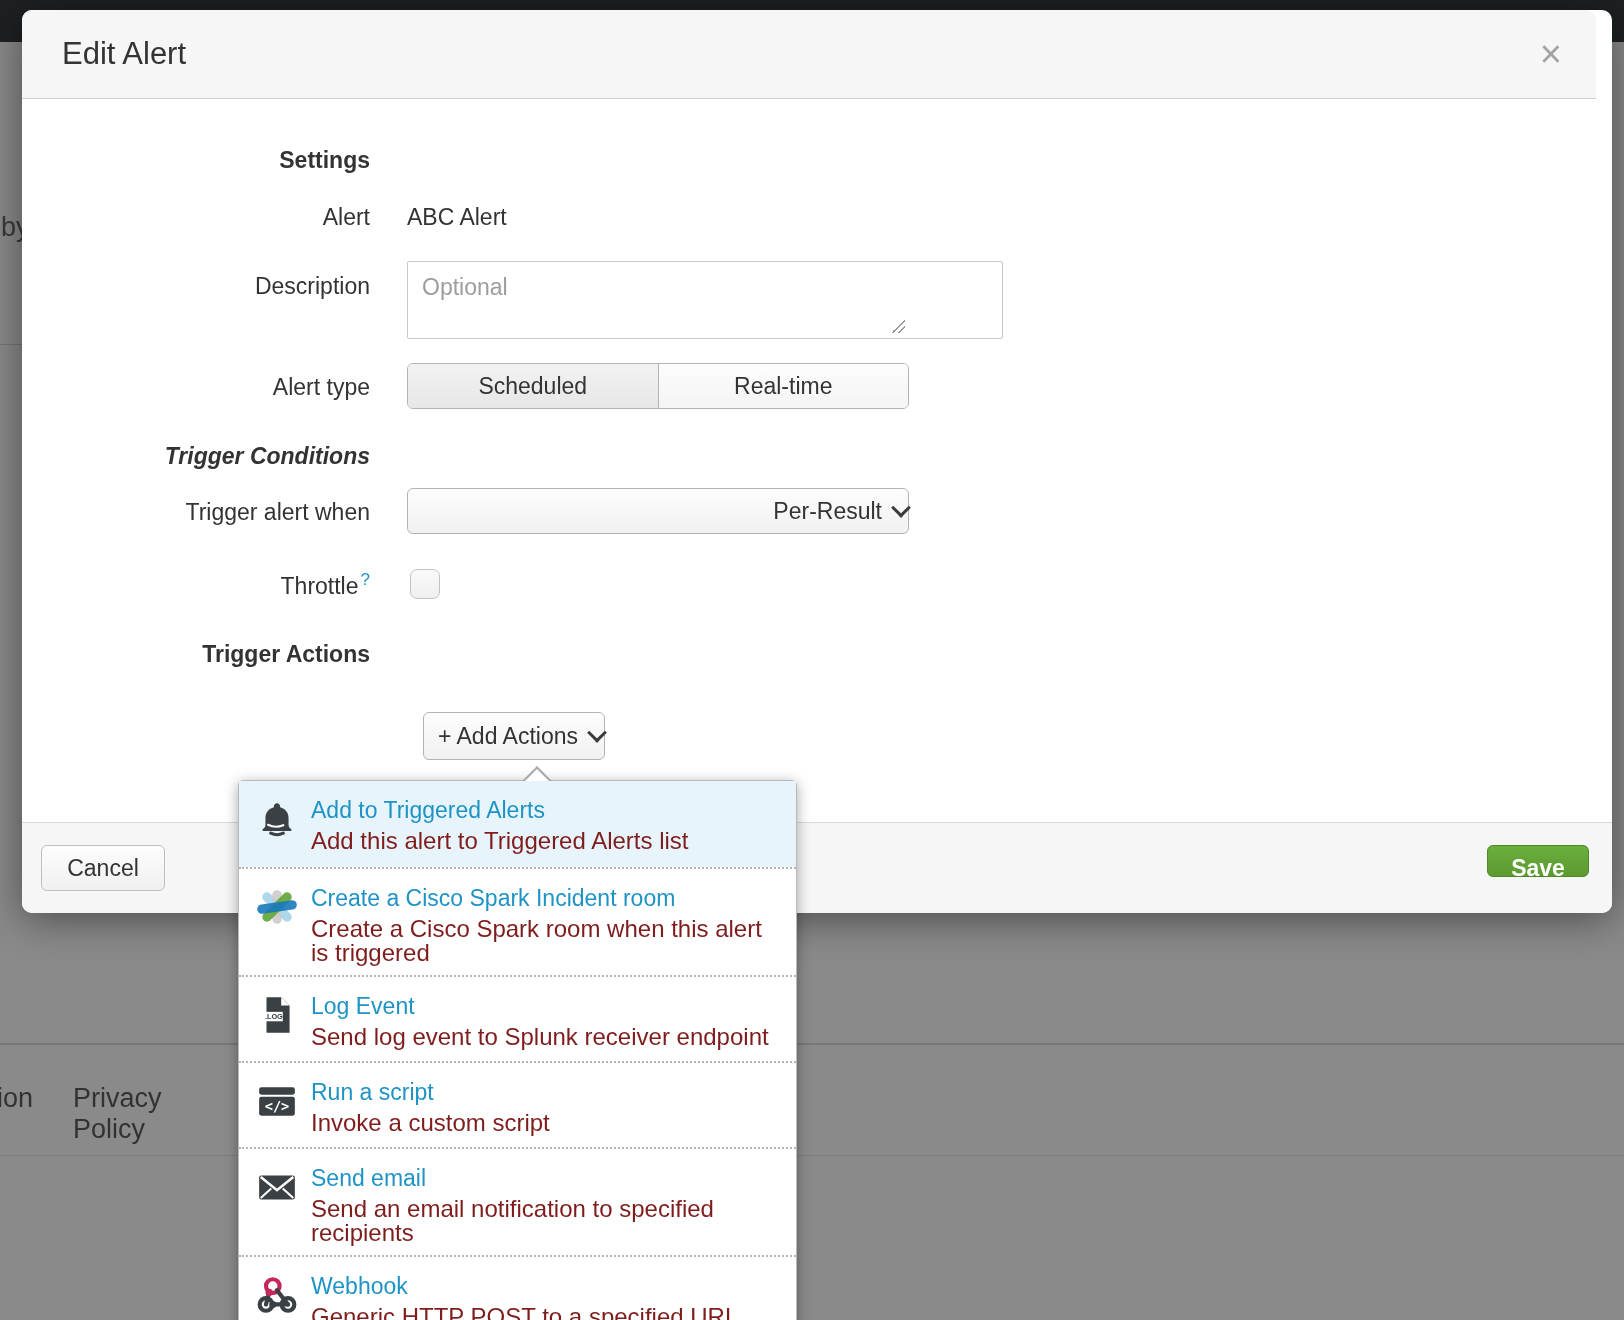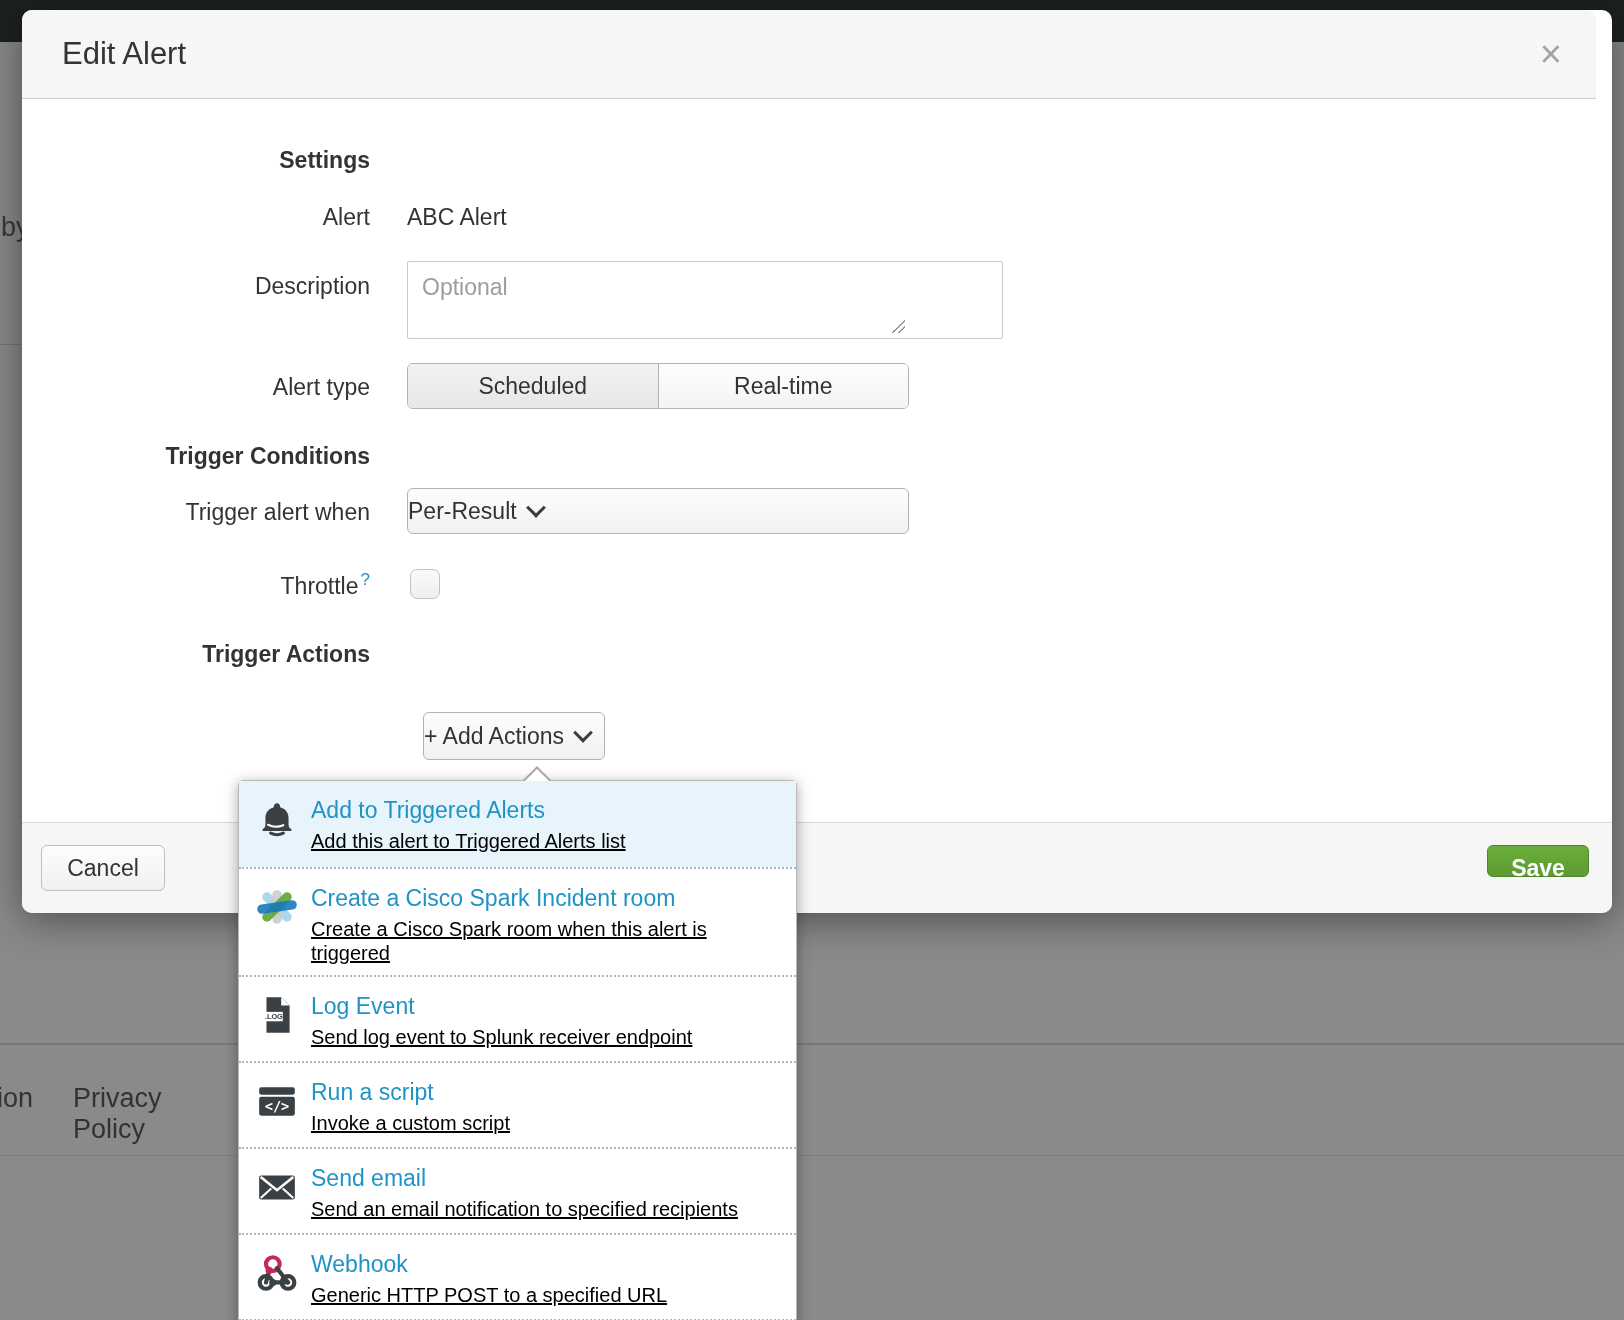--- a/index.html
+++ b/index.html
@@ -74,21 +74,21 @@
   .segmented{
     position:absolute;left:385px;top:353px;width:502px;height:46px;box-sizing:border-box;
     border:1px solid #b3b3b3;border-radius:6px;display:flex;overflow:hidden;background:#fff;
   }
   .seg-btn{flex:1;text-align:center;line-height:44px;font-size:23px;color:#333;cursor:pointer;}
   .seg-btn.selected{background:linear-gradient(#f2f2f2,#e7e7e7);border-right:1px solid #b3b3b3;}
   .seg-btn.unselected{background:linear-gradient(#fdfdfd,#f4f4f4);}
   .dd-btn{
     box-sizing:border-box;border:1px solid #b3b3b3;border-radius:6px;
     background:linear-gradient(#fdfdfd,#f1f1f1);cursor:pointer;
-    font-size:23px;color:#333;text-align:left;
+    font-size:23px;color:#333;text-align:right;
   }
   .trigger-when-btn{position:absolute;left:385px;top:478px;width:502px;height:46px;line-height:44px;}
   .chev{
     display:inline-block;width:11px;height:11px;margin-left:12px;
     border-right:3px solid #3c3c3c;border-bottom:3px solid #3c3c3c;
     transform:rotate(45deg) translate(-3px,-3px);
   }
   .help-q{color:#1e93c6;font-size:17px;vertical-align:super;margin-left:2px;cursor:pointer;}
   .checkbox{
     position:absolute;left:388px;top:559px;width:30px;height:30px;box-sizing:border-box;
@@ -107,21 +107,21 @@
   .caret-outer{left:283px;top:-15px;border-width:0 15px 15px 15px;border-color:transparent transparent #a9a9a9 transparent;}
   .caret-inner{left:285px;top:-12px;border-width:0 13px 13px 13px;border-color:transparent transparent #ffffff transparent;}
   .dd-item{
     position:relative;min-height:86px;box-sizing:border-box;
     padding:15px 20px 10px 72px;cursor:pointer;
   }
   .dd-item + .dd-item{border-top:2px dotted #b5b5b5;}
   .dd-item.highlight{background:#e8f4fb;}
   .dd-item .dd-icon{position:absolute;left:17px;top:17px;width:42px;height:42px;}
   .dd-title{font-size:23px;color:#1e93c6;line-height:28px;}
-  .dd-desc{font-size:20px;color:#000000;line-height:24px;margin-top:5px;text-decoration:underline;}
+  .dd-desc{font-size:24px;color:#7f1d1d;line-height:24px;margin-top:5px;}
   .dd-manage{
     border-top:2px dotted #b5b5b5;padding:8px 20px 16px 22px;cursor:pointer;
     font-size:23px;color:#1e93c6;
   }
 </style>
 </head>
 <body>
 
 <div class="bg-topbar"></div>
 <div class="bg-by">by</div>
@@ -149,21 +149,21 @@
     <textarea class="desc-input" placeholder="Optional" style=""></textarea>
     <div class="resize-grip"></div>
   </div>
 
   <div class="flabel" style="top:364px;">Alert type</div>
   <div class="segmented">
     <div class="seg-btn selected">Scheduled</div>
     <div class="seg-btn unselected">Real-time</div>
   </div>
 
-  <div class="flabel fheading" style="top:433px;">Trigger Conditions</div>
+  <div class="flabel fheading" style="top:433px;font-style:italic;">Trigger Conditions</div>
 
   <div class="flabel" style="top:489px;">Trigger alert when</div>
   <div class="dd-btn trigger-when-btn">
     <span>Per-Result</span><span class="chev"></span>
   </div>
 
   <div class="flabel" style="top:560px;">
     <span>Throttle</span><span class="help-q">?</span>
   </div>
   <div class="checkbox"></div>

